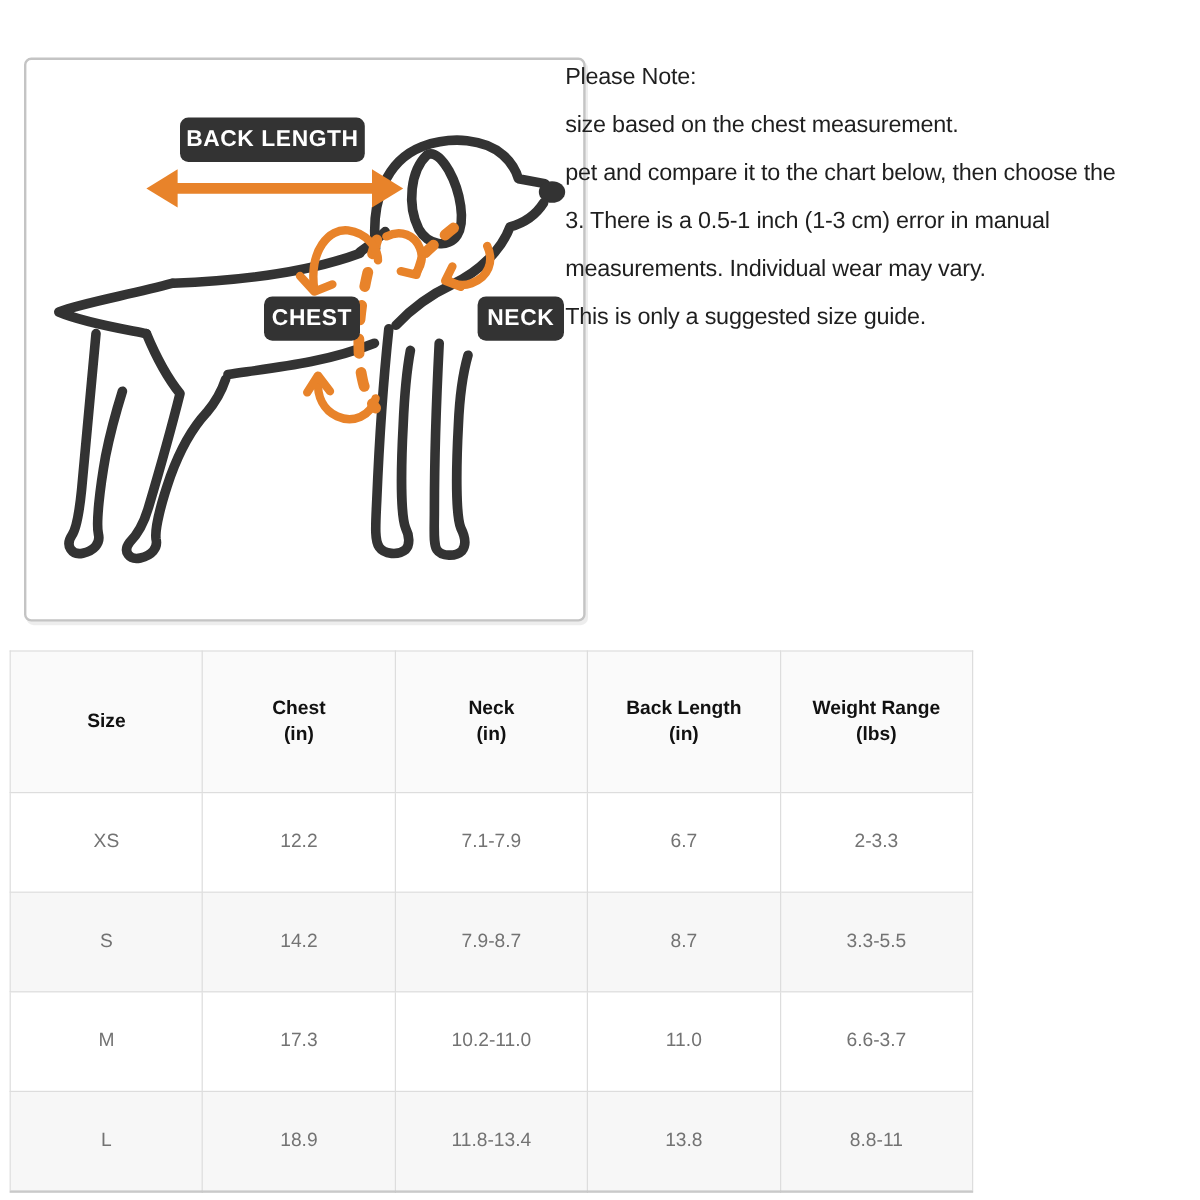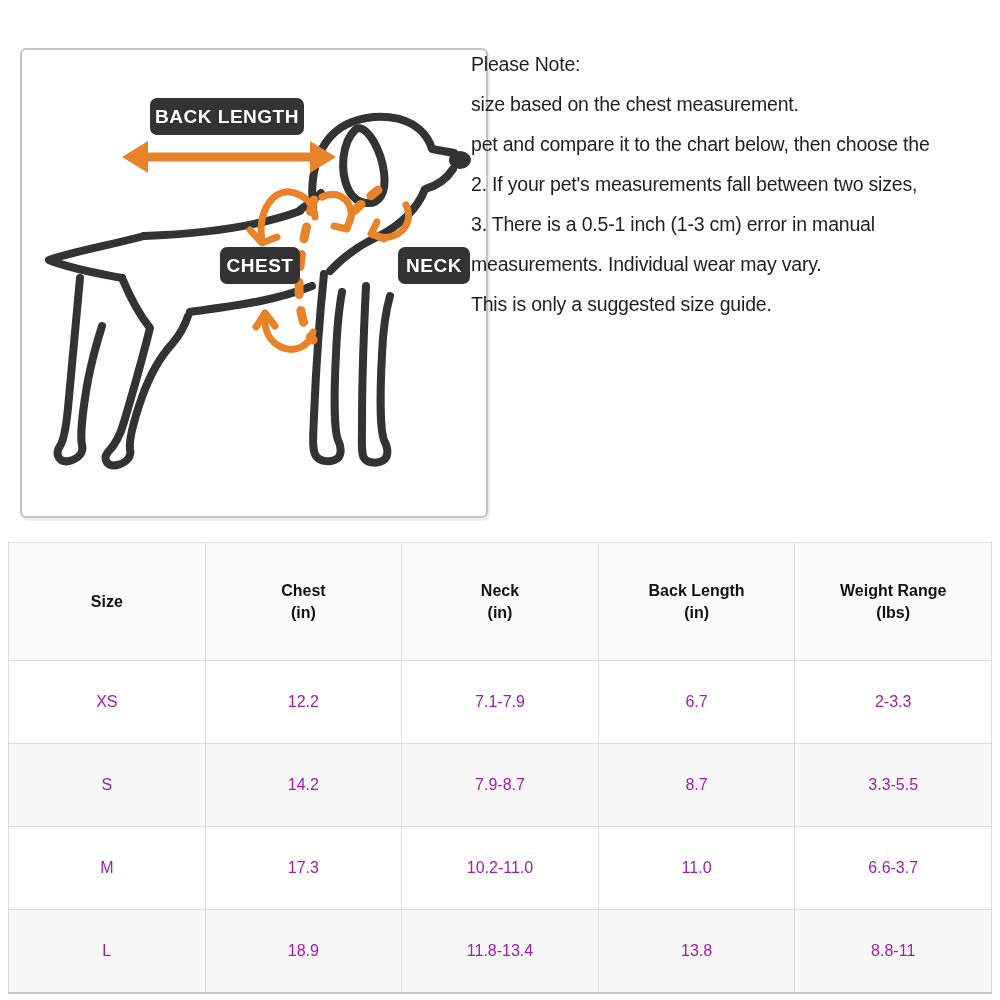--- a/index.html
+++ b/index.html
@@ -44,33 +44,33 @@
 
   
   .notes{position:absolute;left:471px;top:44px;width:498px;}
   .note-line{
     font-size:19.5px;line-height:40px;letter-spacing:-0.2px;
     white-space:nowrap;color:var(--text_ink,#1f1f1f);
   }
 
   
   table.size-table{
-    position:absolute;left:8px;top:542px;width:984px;
+    position:absolute;left:8px;top:542px;width:803px;
     border-collapse:collapse;table-layout:fixed;
     border-bottom:2px solid #c9c9c9;
   }
   .size-table th,.size-table td{
     border:1px solid var(--table_border,#ddd);
     text-align:center;vertical-align:middle;
   }
   .size-table thead tr{height:118px;background:var(--header_bg,#fafafa);}
   .size-table tbody tr{height:83px;background:#fff;}
   .size-table tbody tr:nth-child(even){background:var(--row_alt_bg,#f7f7f7);}
   .size-table th{font-size:16px;font-weight:bold;color:#111;line-height:22px;}
-  .size-table td{font-size:16px;color:#a21caf;}
+  .size-table td{font-size:16px;color:#737373;}
 </style>
 </head>
 <body>
 
 <div class="stage">
 
   <div class="diagram-box">
     <svg viewBox="0 0 464 466">
 
       <g>
@@ -142,21 +142,20 @@
     </div>
     <div class="diagram-label lbl-neck">
       <span>NECK</span>
     </div>
   </div>
 
   <div class="notes">
     <div class="note-line">Please Note:</div>
     <div class="note-line">size based on the chest measurement.</div>
     <div class="note-line">pet and compare it to the chart below, then choose the</div>
-    <div class="note-line">2. If your pet's measurements fall between two sizes,</div>
     <div class="note-line">3. There is a 0.5-1 inch (1-3 cm) error in manual</div>
     <div class="note-line">measurements. Individual wear may vary.</div>
     <div class="note-line">This is only a suggested size guide.</div>
   </div>
 
   <table class="size-table">
     <thead>
       <tr>
         <th>
           <div>Size</div>

